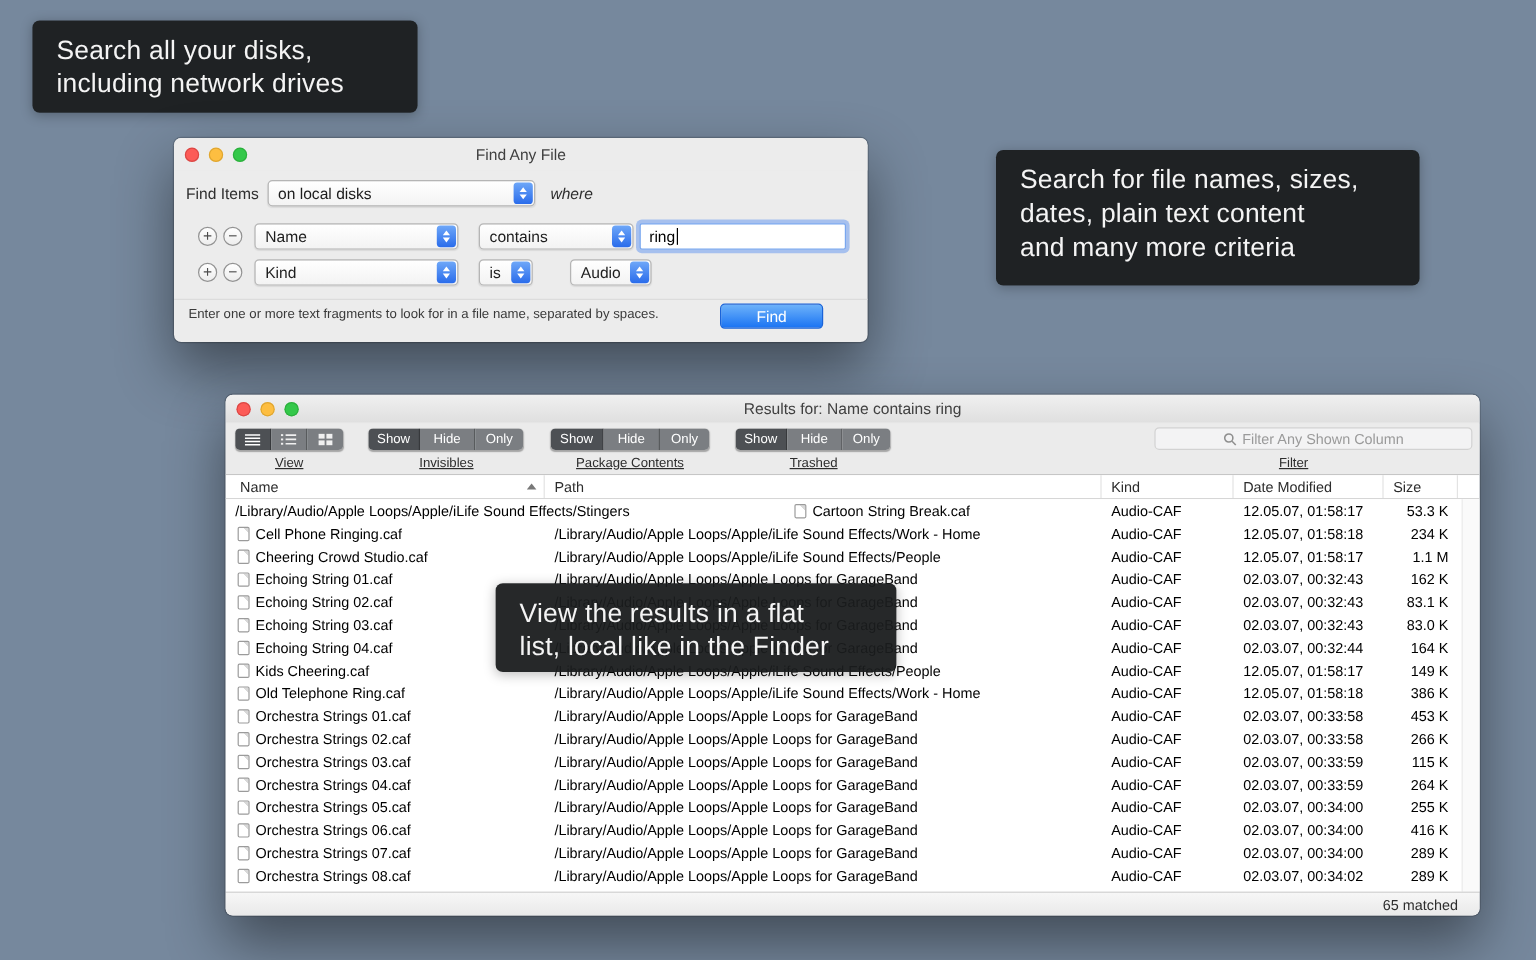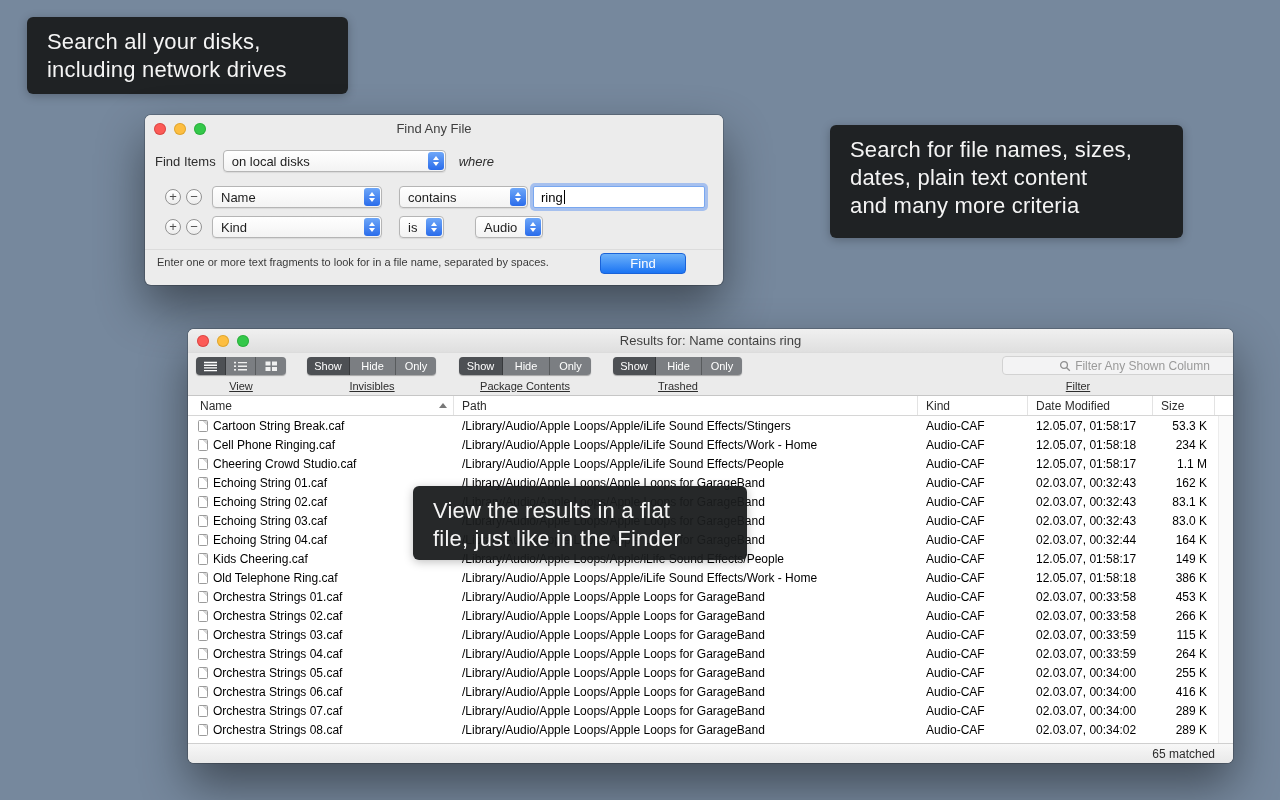--- a/index.html
+++ b/index.html
@@ -150,21 +150,21 @@
   }
   .lbl-view { left:53px; }
   .lbl-invisibles { left:184px; }
   .lbl-pkg { left:337px; }
   .lbl-trashed { left:490px; }
   .lbl-filter { left:890px; }
 
   .filter-field {
     position:absolute; left:774px; top:3px; width:265px; height:19px;
     background:#f3f3f4; border:1px solid #d2d2d2; border-radius:4px;
-    display:flex; align-items:center; justify-content:center; gap:4px;margin-left:40px;
+    display:flex; align-items:center; justify-content:center; gap:4px;
   }
   .filter-ph { font-size:12px; color:#9a9a9a; }
 
   
   .rw-header {
     position:absolute; top:67px; left:0; right:0; height:20px;
     background:#fff; border-bottom:1px solid #d6d6d6;
     display:flex; font-size:12px; color:#2c2c2c;
   }
   .hcell { display:flex; align-items:center; border-right:1px solid #e3e3e3; }
@@ -388,25 +388,25 @@
       <span>Date Modified</span>
     </div>
     <div class="hcell col-size">
       <span>Size</span>
     </div>
     <div class="hcell filler"></div>
   </div>
 
   <div class="rw-body">
       <div class="trow">
+    <div class="cell col-path">/Library/Audio/Apple Loops/Apple/iLife Sound Effects/Stingers</div>
     <div class="cell col-name">
       <span class="doc-icon"></span>
       <span>Cartoon String Break.caf</span>
     </div>
-    <div class="cell col-path">/Library/Audio/Apple Loops/Apple/iLife Sound Effects/Stingers</div>
     <div class="cell col-kind">Audio-CAF</div>
     <div class="cell col-date">12.05.07, 01:58:17</div>
     <div class="cell col-size">53.3 K</div>
   </div>
       <div class="trow">
     <div class="cell col-name">
       <span class="doc-icon"></span>
       <span>Cell Phone Ringing.caf</span>
     </div>
     <div class="cell col-path">/Library/Audio/Apple Loops/Apple/iLife Sound Effects/Work - Home</div>
@@ -566,13 +566,13 @@
   </div>
     </div>
   <div class="scroll-strip"></div>
 
   <div class="rw-status">
     <span>65 matched</span>
   </div>
 </div>
 
 <div class="callout callout-middle">View the results in a flat
-file, just like in the Finder</div>
+list, local like in the Finder</div>
 
 </body></html>

